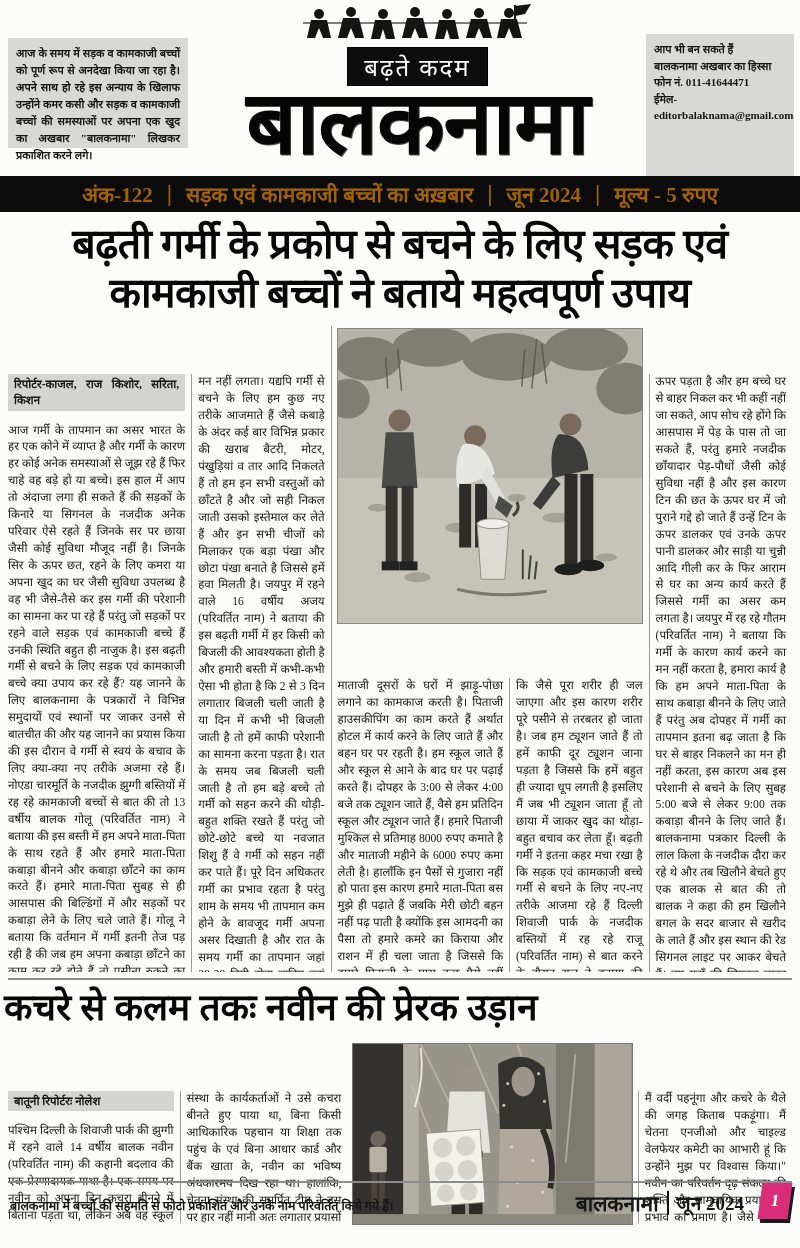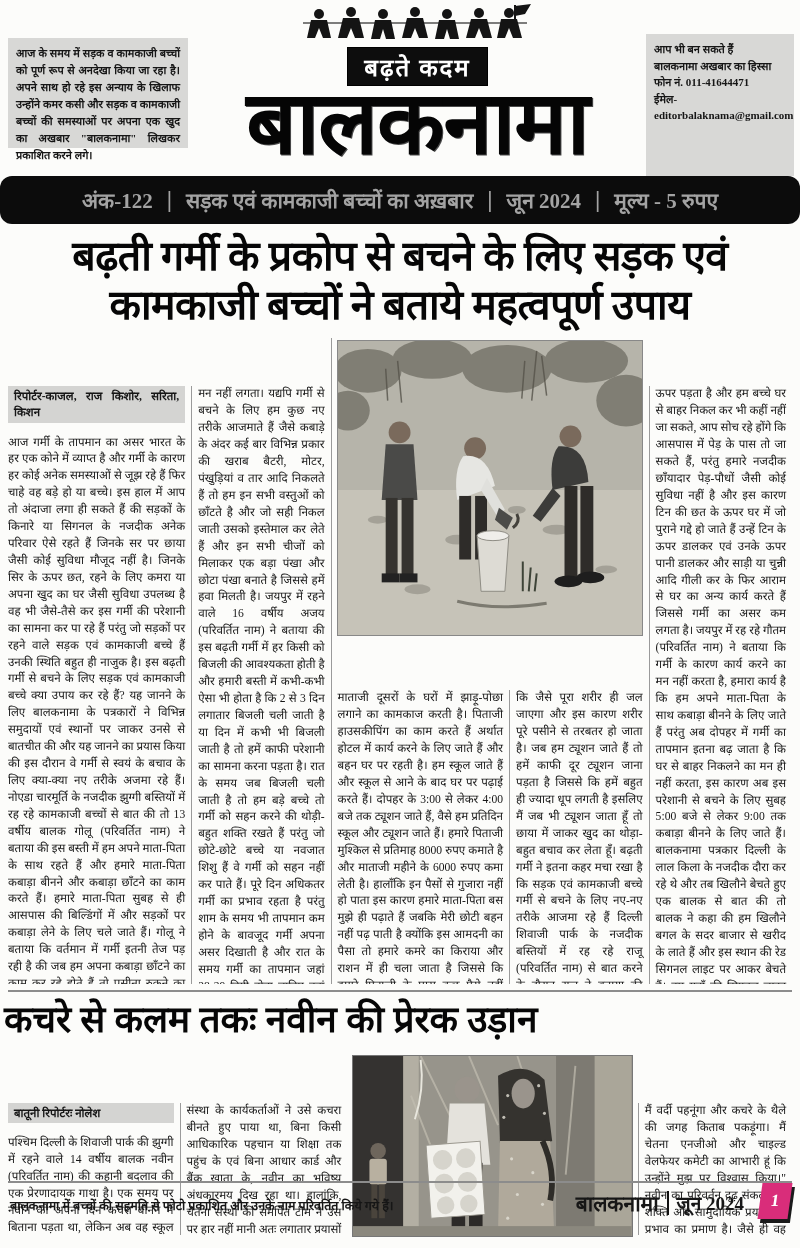--- a/index.html
+++ b/index.html
@@ -12,41 +12,41 @@
   
   .masthead { position:relative; height:176px; }
   .intro-box {
     position:absolute; left:8px; top:38px; width:180px; height:110px;
     background:#d8d8d6; padding:7px 8px; font-size:11px; line-height:1.55;
     font-weight:bold; text-align:justify;
   }
   .mast-center { position:absolute; left:190px; top:4px; width:455px; text-align:center; }
   .logo-kids { display:block; margin:0 auto; }
   .logo-box {
-    display:inline-block; background:#0d0d0d; color:#fff; font-weight:bold;
+    display:inline-block; background:#0d0d0d; color:#fff; font-weight:normal;
     font-size:24px; padding:2px 16px; letter-spacing:2px; margin-top:1px;
     border:1px solid #000;
     text-align:right;
   }
   .logo-tagline { font-size:12.5px; font-weight:bold; color:#1c1c1c; margin-top:2px; letter-spacing:1px; }
   .paper-title {
     font-size:88px; font-weight:900; line-height:0.95; color:#050505;
     white-space:nowrap; margin-top:-4px; letter-spacing:-1px;
     text-shadow:1px 1px 0 #4a4a4a;
   }
   .join-box {
     position:absolute; right:6px; top:34px; width:148px; height:142px;
     background:#d8d8d6; padding:7px 8px; font-size:11px; line-height:1.5; font-weight:bold;
   }
   .join-box .jb-items { margin:4px 0; }
   
   .issue-bar {
-    height:48px; background:#0c0c0c; color:#a3a3a3; display:flex;
+    height:36px; background:#0c0c0c; color:#a16207; display:flex;
     align-items:center; justify-content:center; gap:14px;
-    font-size:21px; font-weight:bold;border-radius:12px;
+    font-size:21px; font-weight:bold;
   }
   .issue-bar .sep { font-weight:bold; font-size:24px; position:relative; top:-1px; }
   
   .headline1 {
     text-align:center; font-size:41px; font-weight:900; line-height:1.2;
     padding:8px 6px 2px 6px; color:#060606; letter-spacing:-0.5px;
   }
   .headline2 {
     text-align:left; font-size:37px; font-weight:900; line-height:1.1;
     padding:6px 4px 8px 4px; color:#060606;

